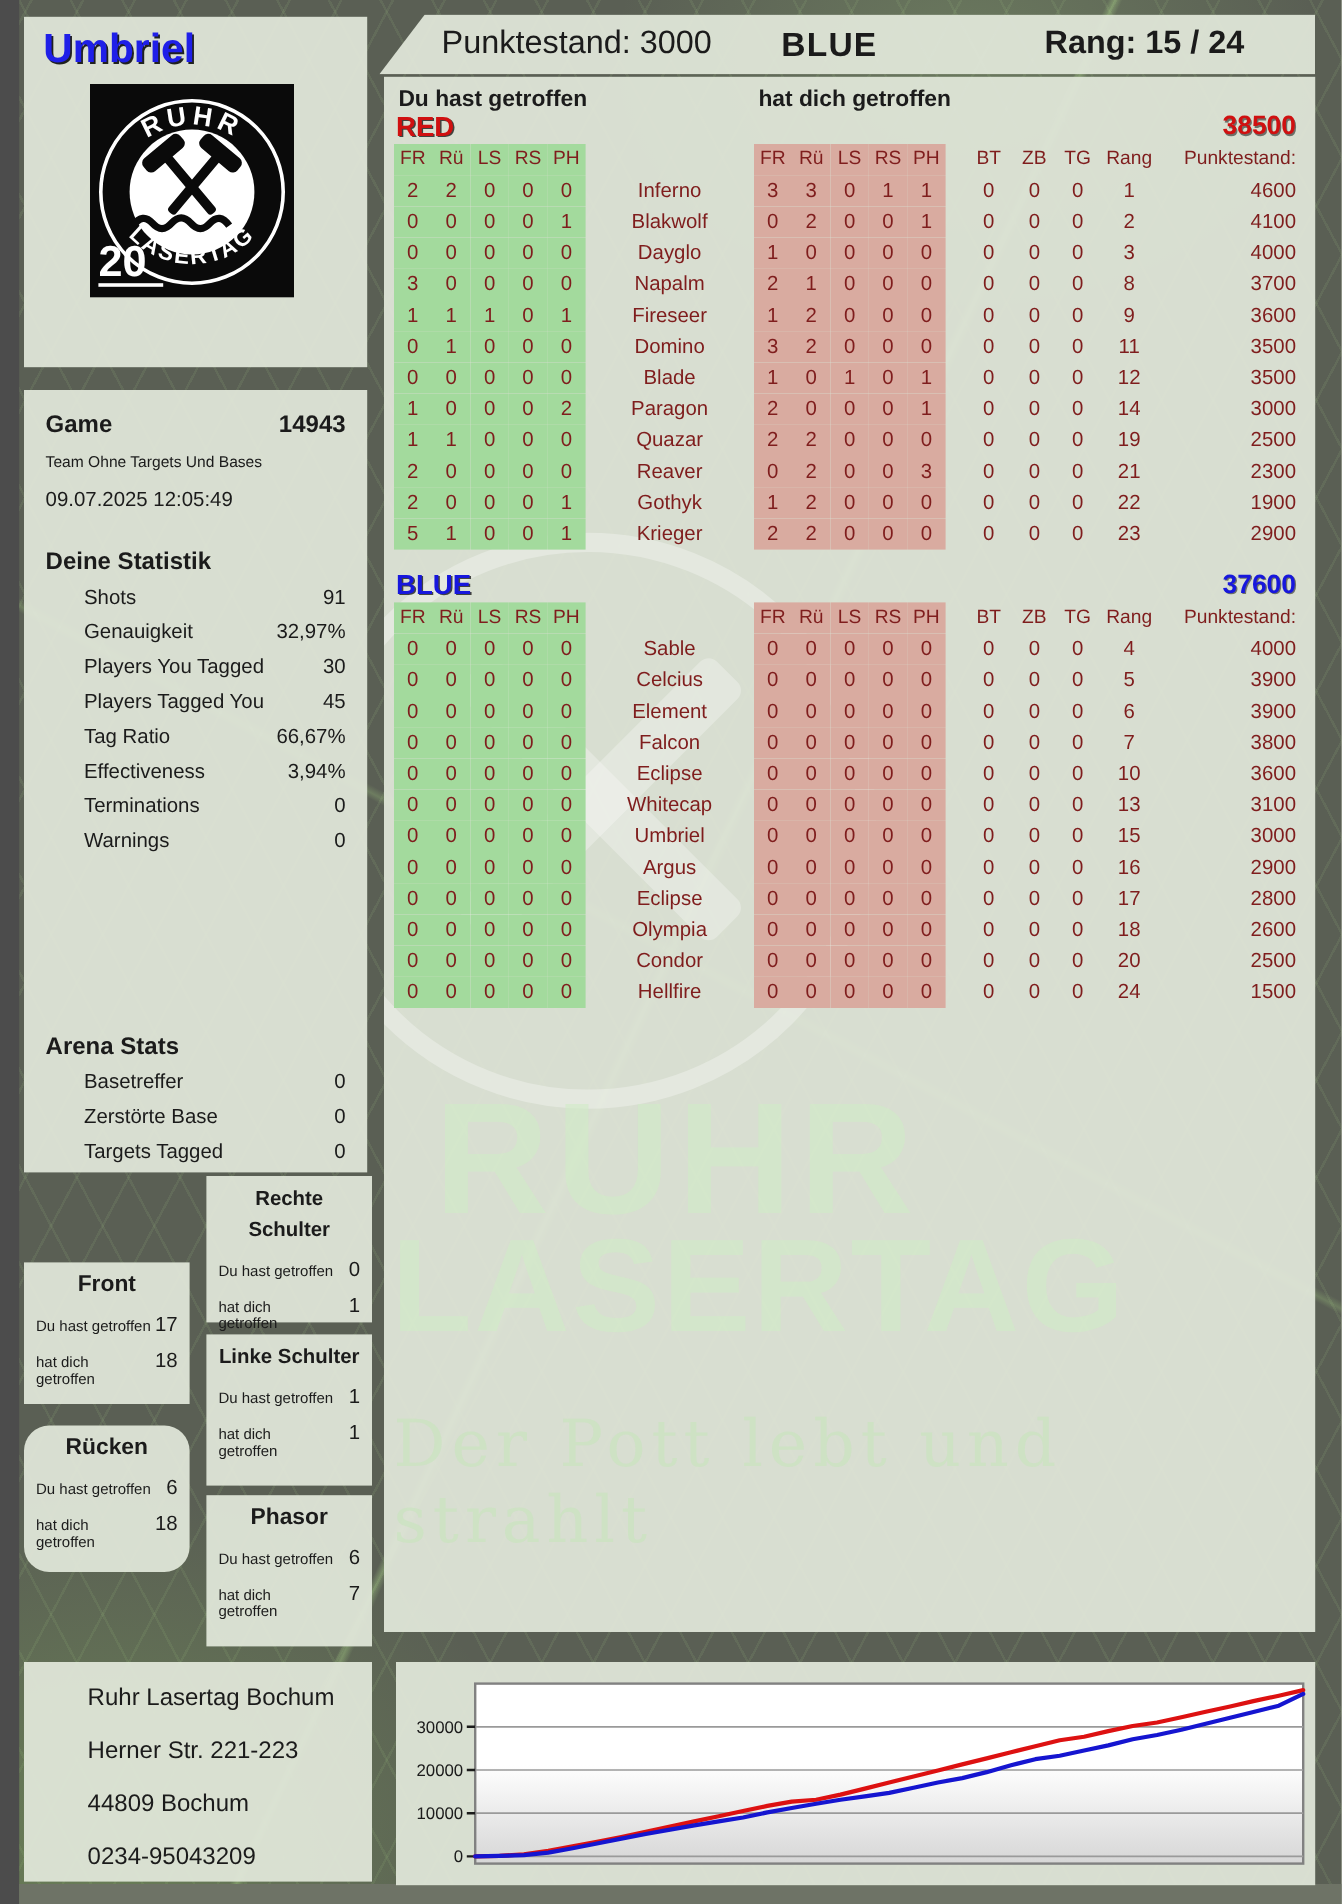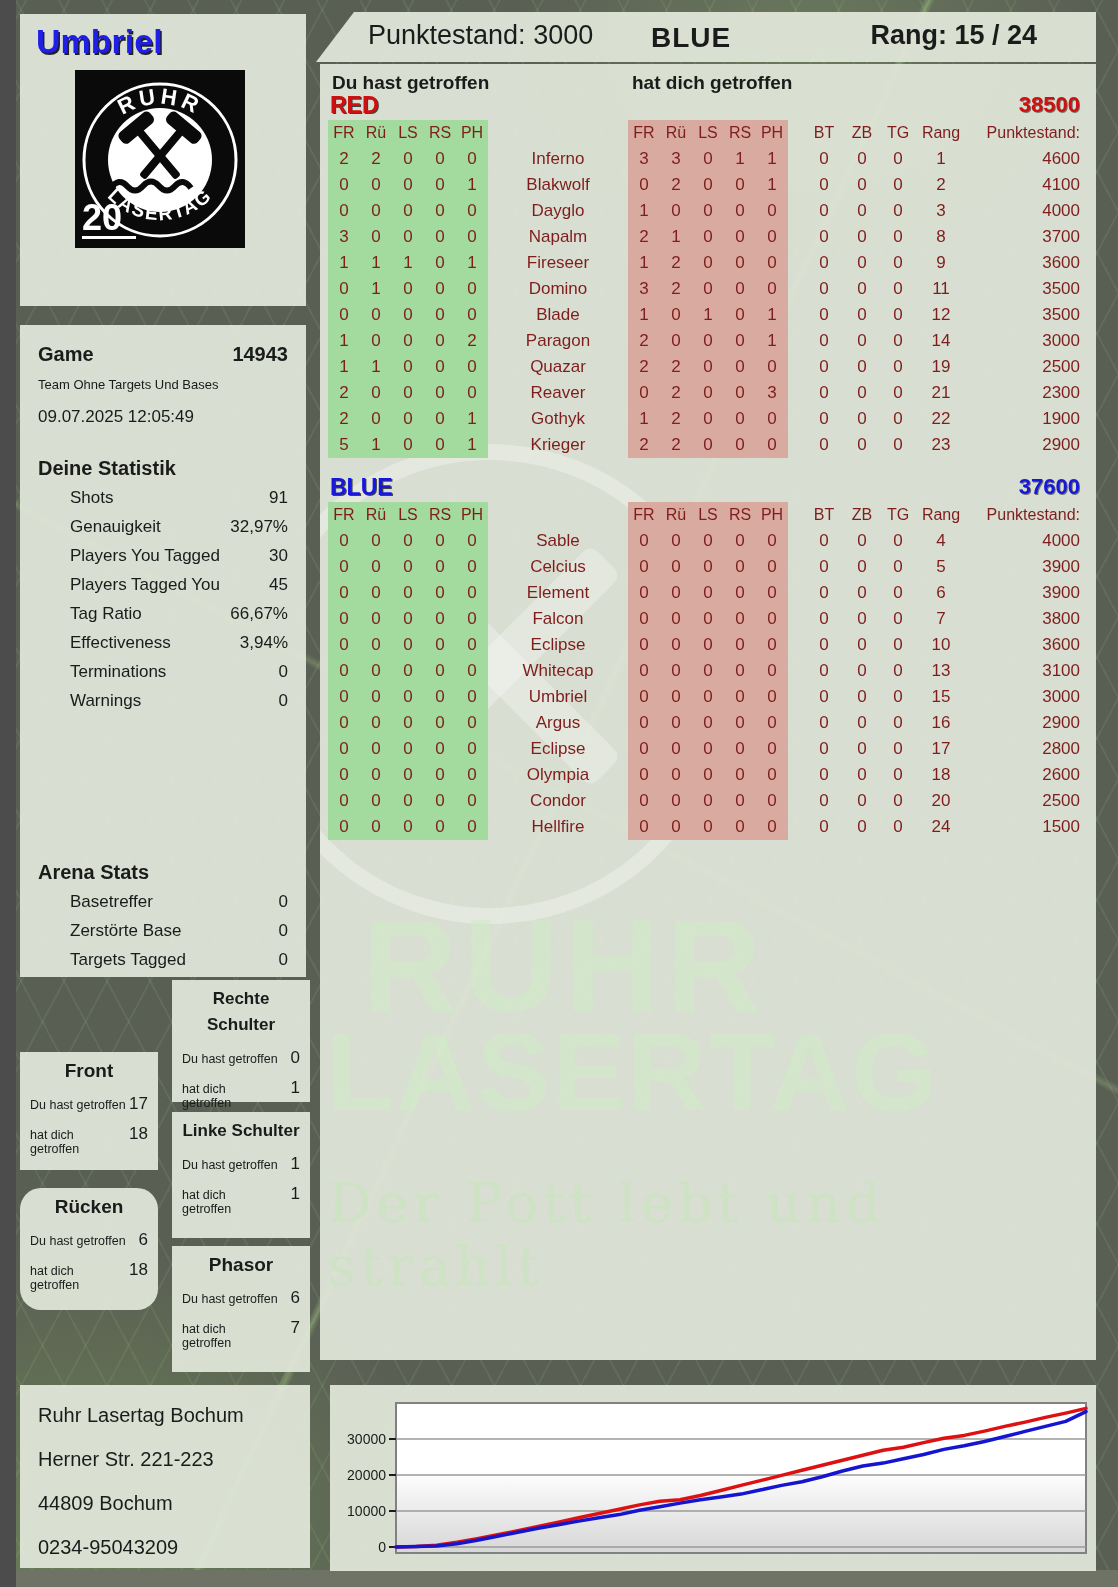--- a/index.html
+++ b/index.html
@@ -67,21 +67,21 @@
   #bp3{left:20px;top:1188px;width:138px;height:122px;border-radius:21px;}
   #bp4{left:172px;top:1246px;width:138px;height:126px;}
   .bp-title{text-align:center;font-weight:bold;font-size:19px;line-height:26px;}
   #bp0 .bp-title,#bp2 .bp-title{font-size:17px;}
   .bp-row{display:flex;justify-content:space-between;align-items:baseline;margin-top:10px;}
   .bp-row .lbl{font-size:12.5px;}
   .bp-row .val{font-size:17px;min-width:22px;text-align:right;}
   
   .addr-panel{left:20px;top:1385px;width:290px;height:183px;}
   .addr-line{font-size:20px;line-height:44px;padding-left:18px;padding-top:0;}
-  .addr-panel .inner{padding-top:8px;}
+  .addr-panel .inner{padding-top:8px;margin-left:35px;}
   
   .chart-panel{left:330px;top:1385px;width:766px;height:186px;}
   .chart-panel svg{position:absolute;left:8px;top:12px;}
   .tick{font-size:14px;fill:#1b1b1b;}
 </style>
 </head>
 <body>
 
 <div class="leftstrip"></div>
 <div class="bottomstrip"></div>

